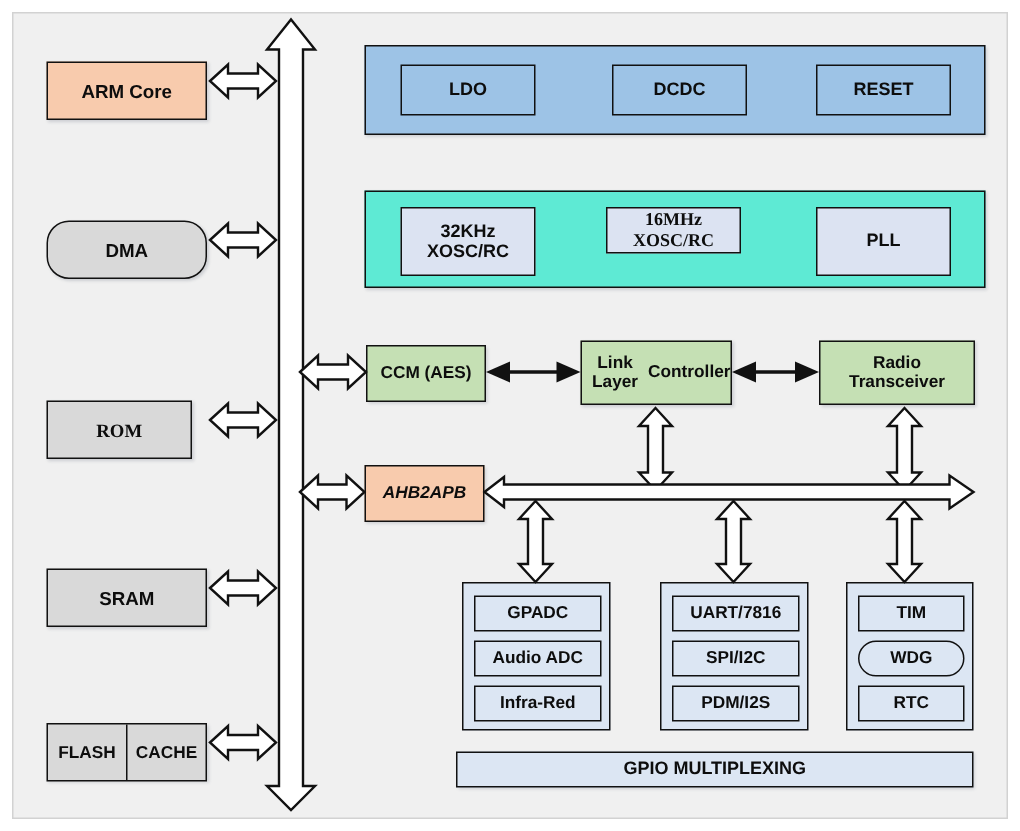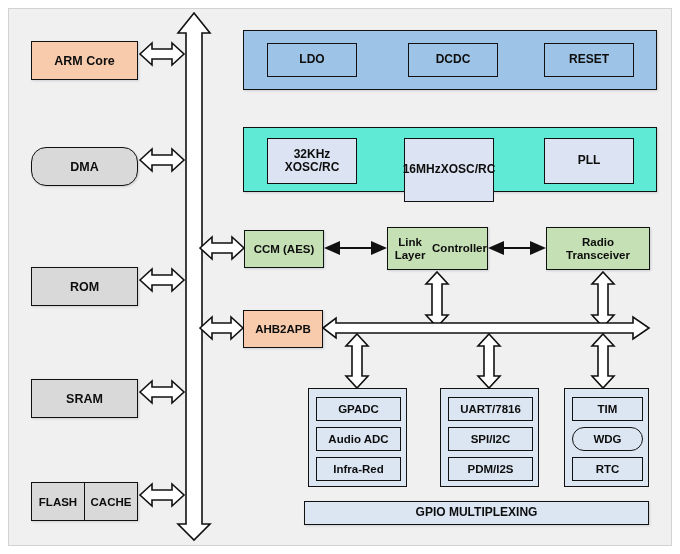--- a/index.html
+++ b/index.html
@@ -46,60 +46,60 @@
 <body>
 
 <div id="diagram">
 
   <div class="frame"></div>
 
   <div class="blk orange" style="left:31px;top:41px;width:107px;height:39px;font-size:12.5px;">ARM Core</div>
 
   <div class="blk gray" style="left:31px;top:147px;width:107px;height:39px;font-size:12.5px;border-radius:15px;">DMA</div>
 
-  <div class="blk gray" style="left:31px;top:267px;width:107px;height:39px;font-size:12.5px;">ROM</div>
+  <div class="blk gray" style="left:31px;top:267px;width:97px;height:39px;font-size:12.5px;font-family:Liberation Serif, serif;">ROM</div>
 
   <div class="blk gray" style="left:31px;top:379px;width:107px;height:39px;font-size:12.5px;">SRAM</div>
 
   <div class="split" style="left:31px;top:482px;width:107px;height:39px;">
     <div>FLASH</div>
     <div>CACHE</div>
   </div>
 
   <div class="group bluemid" style="left:243px;top:30px;width:414px;height:60px;">
     <div class="sub" style="left:23px;top:12px;width:90px;height:34px;font-size:12px;">LDO</div>
     <div class="sub" style="left:164px;top:12px;width:90px;height:34px;font-size:12px;">DCDC</div>
     <div class="sub" style="left:300px;top:12px;width:90px;height:34px;font-size:12px;">RESET</div>
   </div>
 
   <div class="group lavender" style="left:243px;top:127px;width:414px;height:65px;">
     <div class="sub lav" style="left:23px;top:10px;width:90px;height:46px;font-size:12px;flex-direction:column;">
       <span>32KHz</span>
       <span>XOSC/RC</span>
     </div>
-    <div class="sub lav" style="left:160px;top:10px;width:90px;height:64px;font-size:12px;flex-direction:row;">
+    <div class="sub lav" style="left:160px;top:10px;width:90px;height:31px;font-size:12px;flex-direction:column;font-family:Liberation Serif, serif;">
       <span>16MHz</span>
       <span>XOSC/RC</span>
     </div>
     <div class="sub lav" style="left:300px;top:10px;width:90px;height:46px;font-size:12px;">PLL</div>
   </div>
 
   <div class="blk green" style="left:244px;top:230px;width:80px;height:38px;font-size:11.5px;">CCM (AES)</div>
 
   <div class="blk green" style="left:387px;top:227px;width:101px;height:43px;font-size:11.5px;flex-direction:row;">
     <span>Link Layer</span>
     <span>Controller</span>
   </div>
 
   <div class="blk green" style="left:546px;top:227px;width:104px;height:43px;font-size:11.5px;flex-direction:column;">
     <span>Radio</span>
     <span>Transceiver</span>
   </div>
 
-  <div class="blk orange" style="left:243px;top:310px;width:80px;height:38px;font-size:11.5px;">AHB2APB</div>
+  <div class="blk orange" style="left:243px;top:310px;width:80px;height:38px;font-size:11.5px;font-style:italic;">AHB2APB</div>
 
   <div class="group paleblue nosh" style="left:308px;top:388px;width:99px;height:99px;background:#dce6f3;padding-left:34px;">
     <div class="sub pale" style="left:7px;top:8px;width:85px;height:24px;font-size:11.5px;">GPADC</div>
     <div class="sub pale" style="left:7px;top:38px;width:85px;height:24px;font-size:11.5px;">Audio ADC</div>
     <div class="sub pale" style="left:7px;top:68px;width:85px;height:24px;font-size:11.5px;">Infra-Red</div>
   </div>
 
   <div class="group paleblue nosh" style="left:440px;top:388px;width:99px;height:99px;background:#dce6f3;">
     <div class="sub pale" style="left:7px;top:8px;width:85px;height:24px;font-size:11.5px;">UART/7816</div>
     <div class="sub pale" style="left:7px;top:38px;width:85px;height:24px;font-size:11.5px;">SPI/I2C</div>

